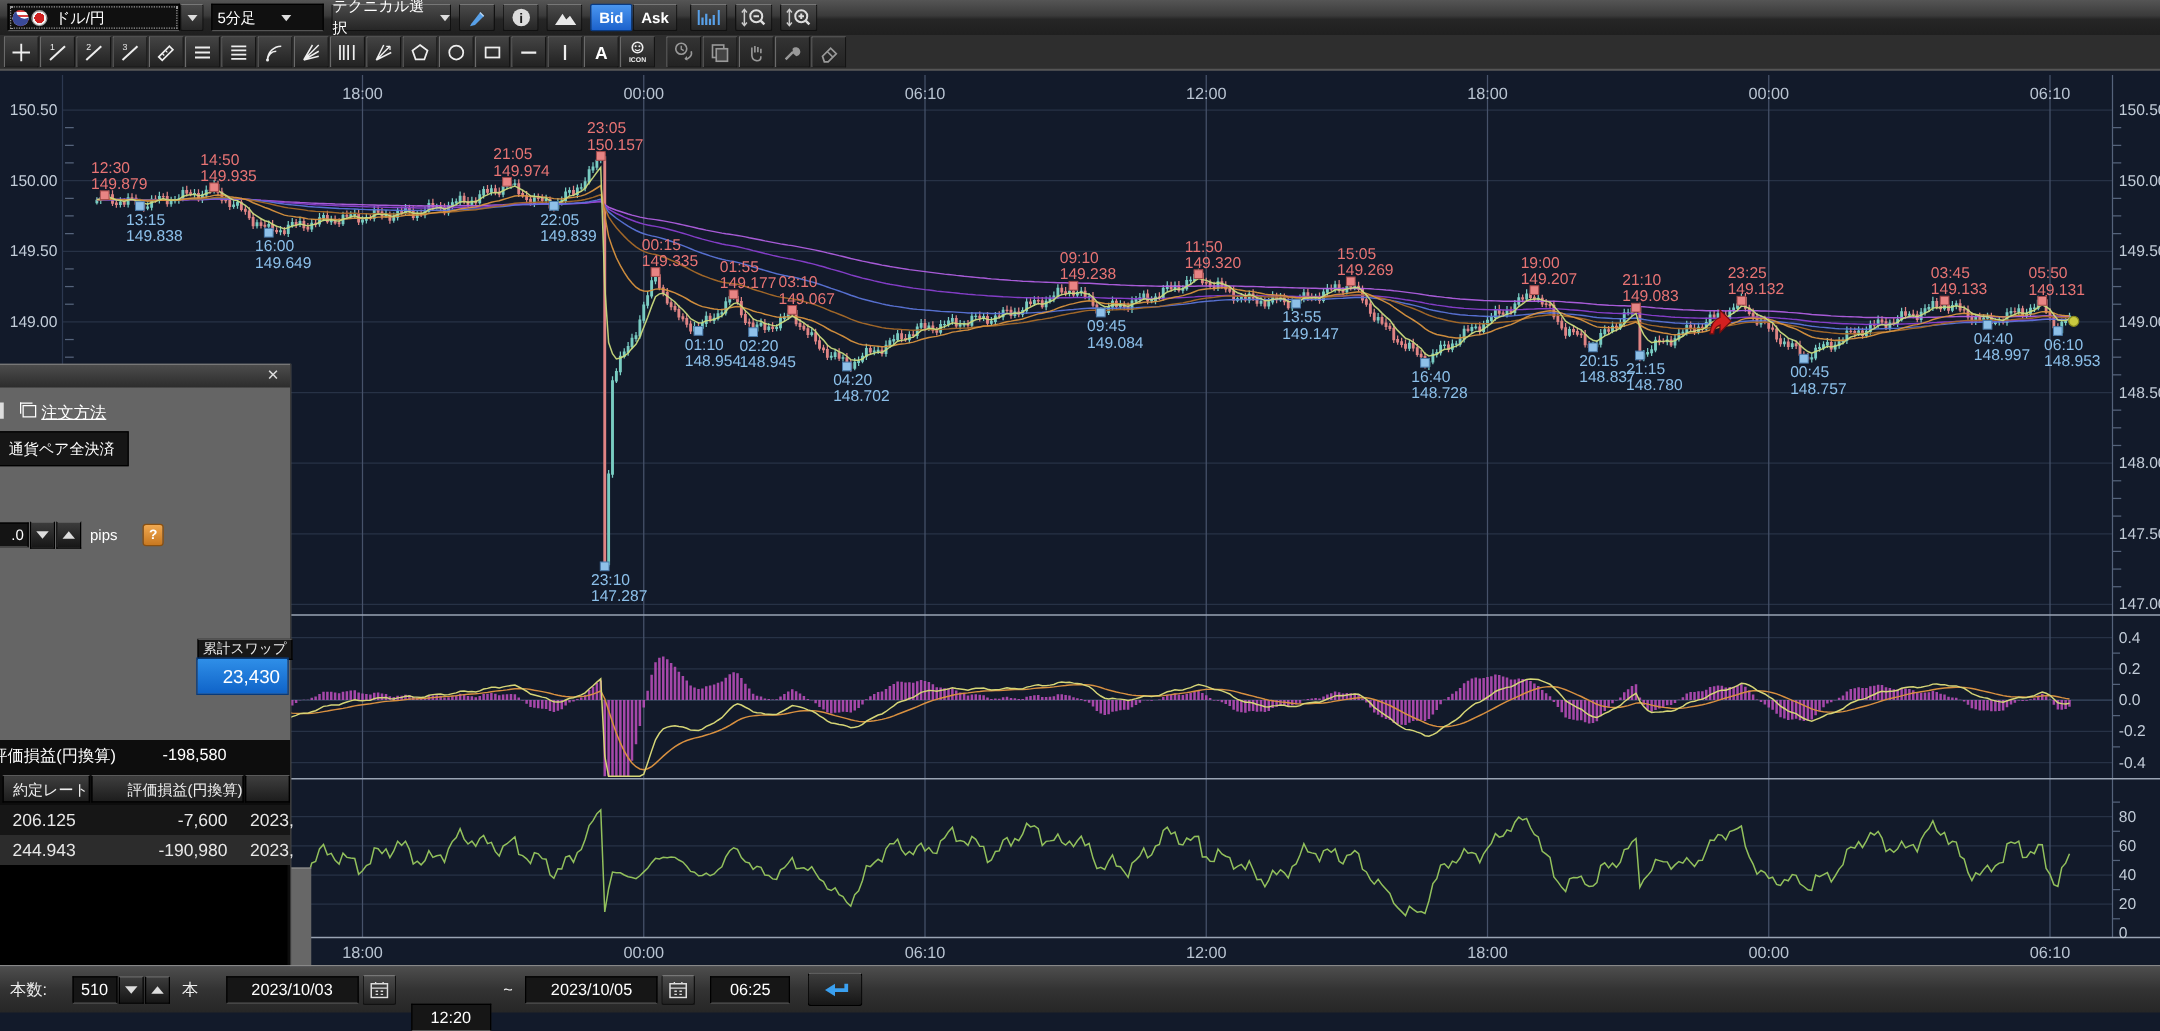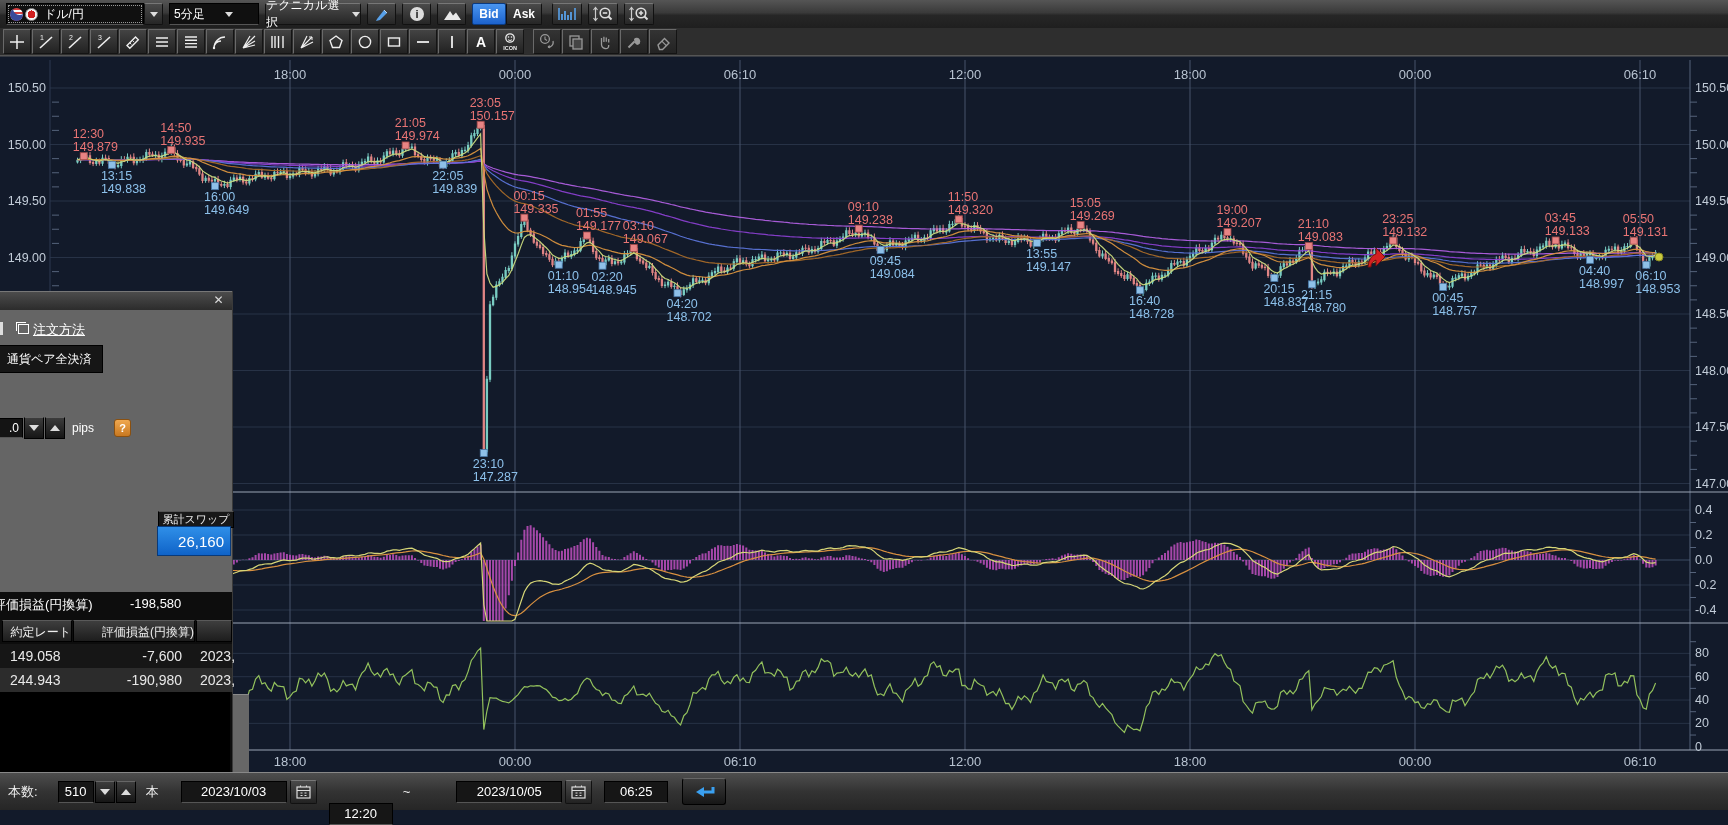--- a/index.html
+++ b/index.html
@@ -65,21 +65,21 @@
   .c1{position:absolute;left:10px;}
   .c2{position:absolute;width:182px;text-align:right;}
   .c3{position:absolute;left:200px;}
   #gray-strip{position:absolute;left:232px;top:694px;width:16px;height:78px;background:#676767;
          border-left:1px solid #8a8a8a;border-top:1px solid #8a8a8a;z-index:14;}
   
   #bottombar{position:absolute;left:0;top:772px;width:1728px;height:37px;
          background:linear-gradient(#4e4e4e,#333 50%,#262626);border-top:1px solid #888;
          display:flex;align-items:center;z-index:20;color:#eee;font-size:13px;}
   .bb-box{background:#161616;border:1px solid #000;border-bottom-color:#555;color:#fff;
-          text-align:center;height:20px;line-height:20px;font-size:13px;margin-left:36px;}
+          text-align:center;height:20px;line-height:20px;font-size:13px;}
   .calbtn{width:25px;height:22px;background:linear-gradient(#4a4a4a,#222);border:1px solid #111;
           border-top-color:#777;display:flex;align-items:center;justify-content:center;margin-left:3px;border-radius:2px;}
   #return-btn{width:42px;height:25px;background:linear-gradient(#3c3c3c,#161616);border:1px solid #000;
           border-top-color:#666;border-radius:3px;display:flex;align-items:center;justify-content:center;margin-left:14px;}
   
   #tabsrow{position:absolute;left:0;top:809px;width:1728px;height:16px;z-index:20;overflow:hidden;
       background:repeating-linear-gradient(135deg,#2e2e2e 0 3px,#242424 3px 6px);border-top:1px solid #191919;}
   .btab{position:absolute;top:3px;height:20px;border-radius:5px 5px 0 0;background:linear-gradient(#6a6a6a,#474747);
       border:1px solid #1c1c1c;color:#fff;font-size:12px;padding:2px 8px 0 10px;box-sizing:border-box;}
   .btab .tri{float:right;margin-top:4px;}
@@ -564,33 +564,33 @@
       <div class="spin">
           <span class="tri"></span>
         </div>
       <div class="spin">
           <span class="tri triu"></span>
         </div>
       <span id="pips-label">pips</span>
       <div id="help-btn">?</div>
     </div>
     <div id="swap-badge">累計スワップ</div>
-    <div id="swap-value">26,160</div>
+    <div id="swap-value">23,430</div>
     <div id="pl-section">
       <div id="pl-row">
         <span id="pl-label">評価損益(円換算)</span>
         <span id="pl-value">-198,580</span>
       </div>
       <div style="position:absolute;top:28px;left:0;width:232px;height:22px;">
         <div class="th-cell" style="left:2px;width:70px;">約定レート</div>
         <div class="th-cell" style="left:73px;width:122px;">評価損益(円換算)</div>
         <div class="th-cell" style="left:196px;width:36px;"></div>
       </div>
       <div class="trow" style="top:52px;background:#161616;">
-        <span class="c1">149.058</span>
+        <span class="c1">206.125</span>
         <span class="c2">-7,600</span>
         <span class="c3">2023,</span>
       </div>
       <div class="trow" style="top:76px;background:#2c2c2c;">
         <span class="c1">244.943</span>
         <span class="c2">-190,980</span>
         <span class="c3">2023,</span>
       </div>
       <div style="position:absolute;top:100px;left:0;width:230px;height:80px;background:#000;"></div>
     </div>

